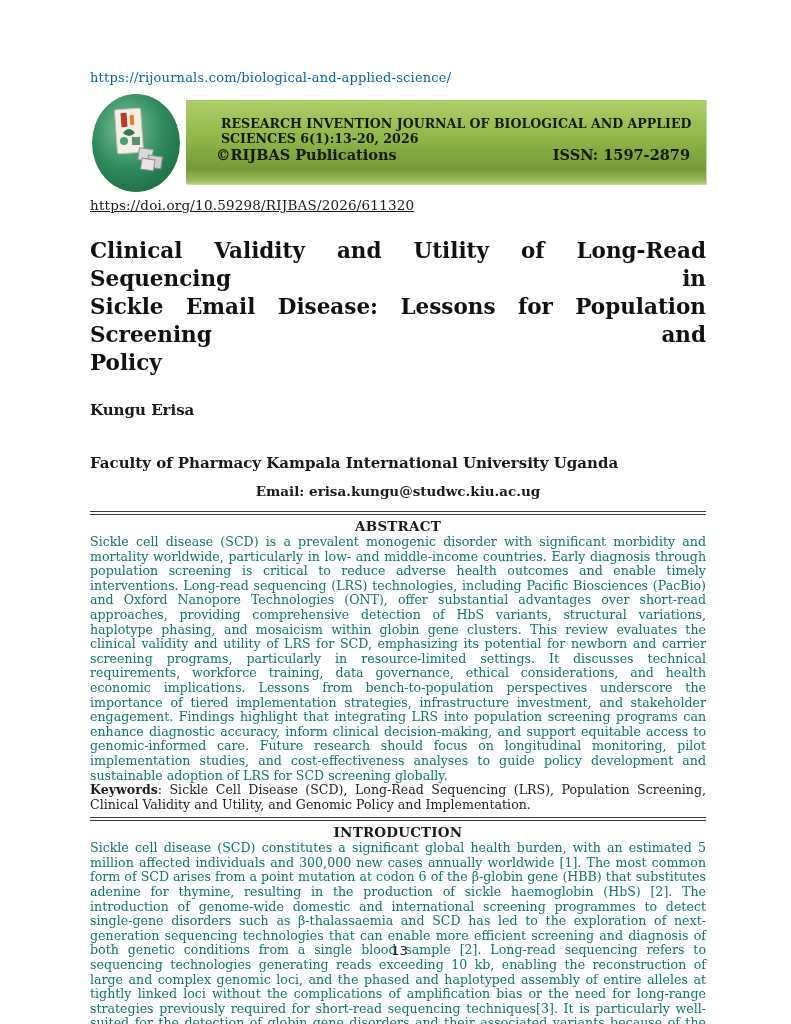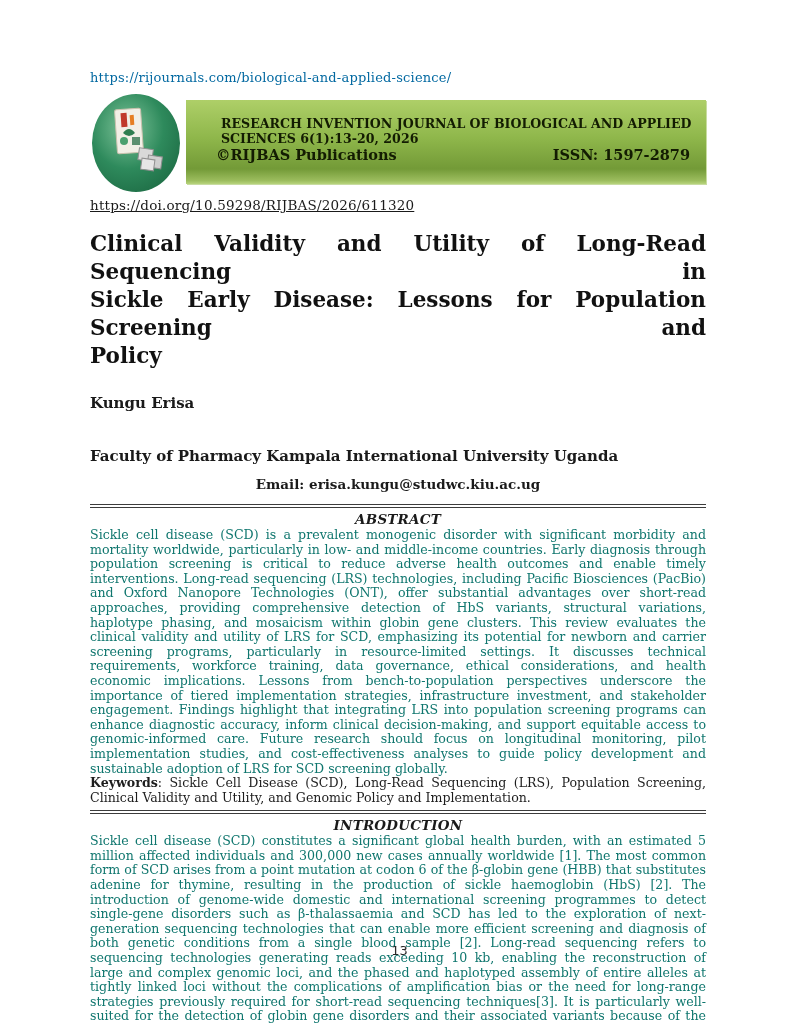--- a/index.html
+++ b/index.html
@@ -75,21 +75,21 @@
   .doi-link {
     display: inline-block;
     margin-top: 4px;
     font-size: 13.5px;
     color: #1a1a1a;
     text-decoration: underline;
     letter-spacing: 0.2px;
   }
   
   .title {
-    margin-top: 16px;
+    margin-top: 23px;
     font-size: 21.5px;
     font-weight: bold;
     line-height: 28px;
     color: #111111;
   }
   .title .just {
     text-align: justify;
     text-align-last: justify;
   }
   .author {
@@ -117,21 +117,20 @@
   }
   .rule-abstract { margin-top: 12px; }
   .rule-intro   { margin-top: 5px; }
   
   .section-heading {
     text-align: center;
     font-weight: bold;
     font-size: 13.5px;
     margin-top: 3px;
     letter-spacing: 0.2px;
-    font-style: italic;
   }
   .body-text {
     margin-top: 1px;
     font-size: 12.6px;
     line-height: 14.6px;
     text-align: justify;
     color: #0f766e;
   }
   .keywords-line {
     font-size: 12.6px;
@@ -189,21 +188,21 @@
         <span>©RIJBAS Publications</span>
         <span>ISSN: 1597-2879</span>
       </div>
     </div>
   </div>
 
   <a class="doi-link" href="#">https://doi.org/10.59298/RIJBAS/2026/611320</a>
 
   <div class="title">
     <div class="just">Clinical Validity and Utility of Long-Read Sequencing in</div>
-    <div class="just">Sickle Early Disease: Lessons for Population Screening and</div>
+    <div class="just">Sickle Email Disease: Lessons for Population Screening and</div>
     <div>Policy</div>
   </div>
 
   <div class="author">Kungu Erisa</div>
   <div class="affiliation">Faculty of Pharmacy Kampala International University Uganda</div>
   <div class="email">Email: erisa.kungu@studwc.kiu.ac.ug</div>
 
   <div class="double-rule rule-abstract"></div>
 
   <div class="section-heading">ABSTRACT</div>

